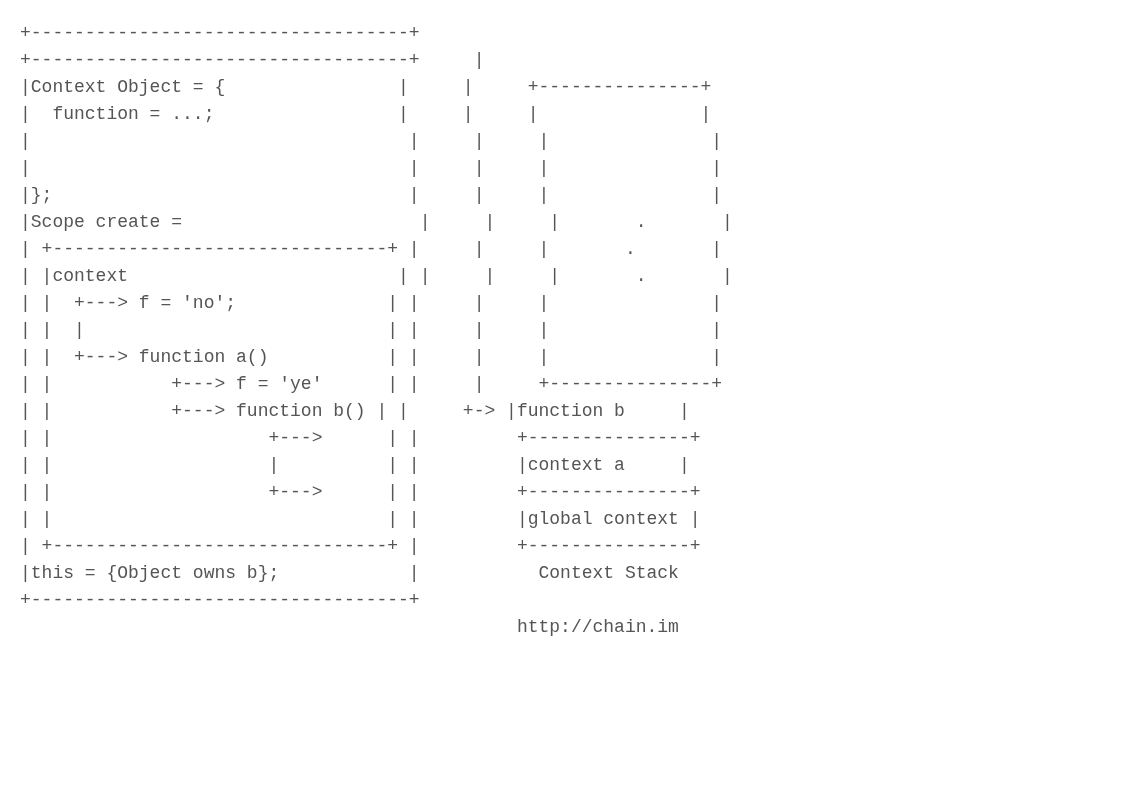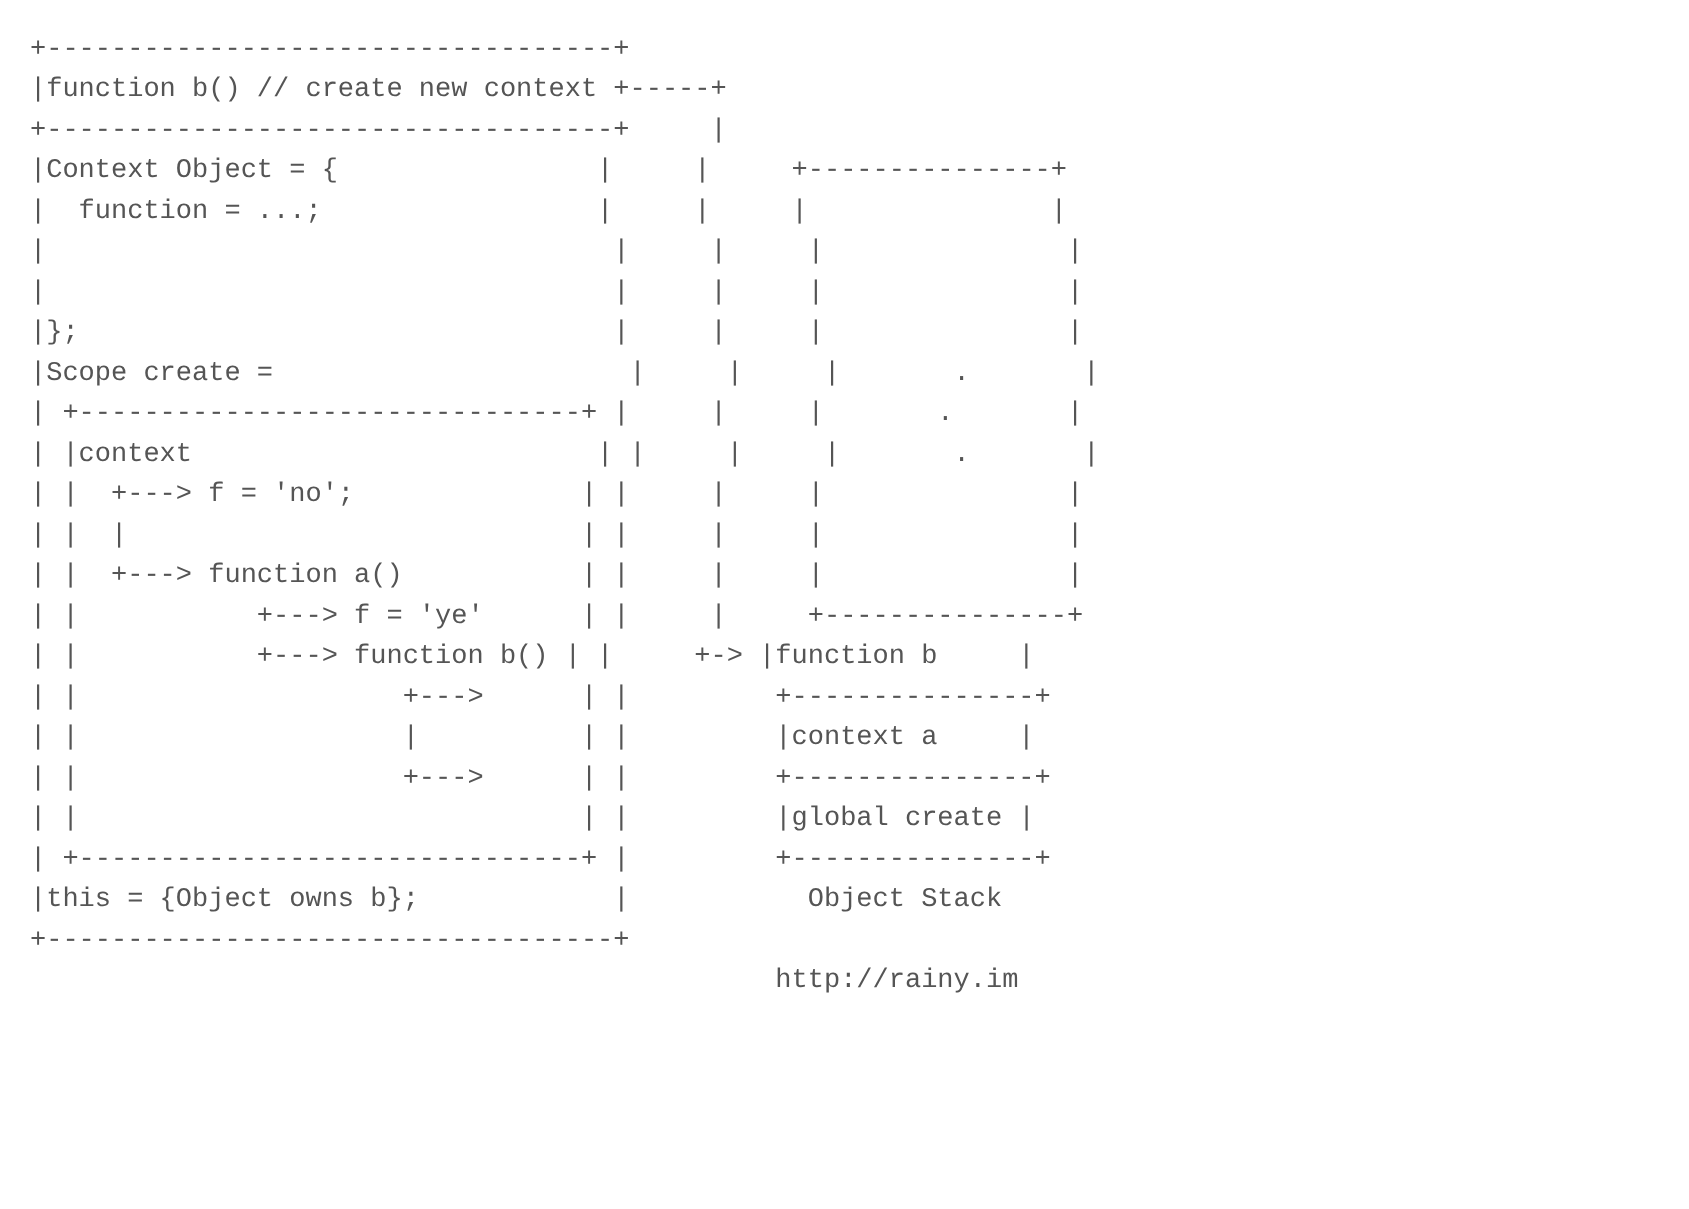--- a/index.html
+++ b/index.html
@@ -14,36 +14,35 @@
   pre {
     margin: 0;
     white-space: pre;
     font-family: inherit;
   }
 </style>
 </head>
 <body>
 
 <pre>+-----------------------------------+
-<span>|function b() // create new context +-----+</span>
 +-----------------------------------+     |
 <span>|Context Object = {                |     |</span>     +---------------+
 <span>|  function = ...;                 |     |</span>     |               |
 |                                   |     |     |               |
 |                                   |     |     |               |
 <span>|};                                 |     |</span>     |               |
 <span>|Scope create =                      |     |</span>     |       .       |
 | +-------------------------------+ |     |     |       .       |
 <span>| |context                         | |     |</span>     |       .       |
 <span>| |  +---&gt; f = 'no';              | |     |</span>     |               |
 | |  |                            | |     |     |               |
 <span>| |  +---&gt; function a()           | |     |</span>     |               |
 <span>| |           +---&gt; f = 'ye'      | |     |</span>     +---------------+
 <span>| |           +---&gt; function b() | |     +-&gt; |function b     |</span>
 <span>| |                    +---&gt;      | |         +---------------+</span>
 <span>| |                    |          | |         |context a     |</span>
 <span>| |                    +---&gt;      | |         +---------------+</span>
-| |                               | |         |<span>global create</span> |
+| |                               | |         |<span>global context</span> |
 | +-------------------------------+ |         +---------------+
-<span>|this = {Object owns b};            |</span>           <span>Object Stack</span>
+<span>|this = {Object owns b};            |</span>           <span>Context Stack</span>
 +-----------------------------------+
-                                              <span>http://rainy.im</span>
+                                              <span>http://chain.im</span>
 </pre>
 
 </body></html>

